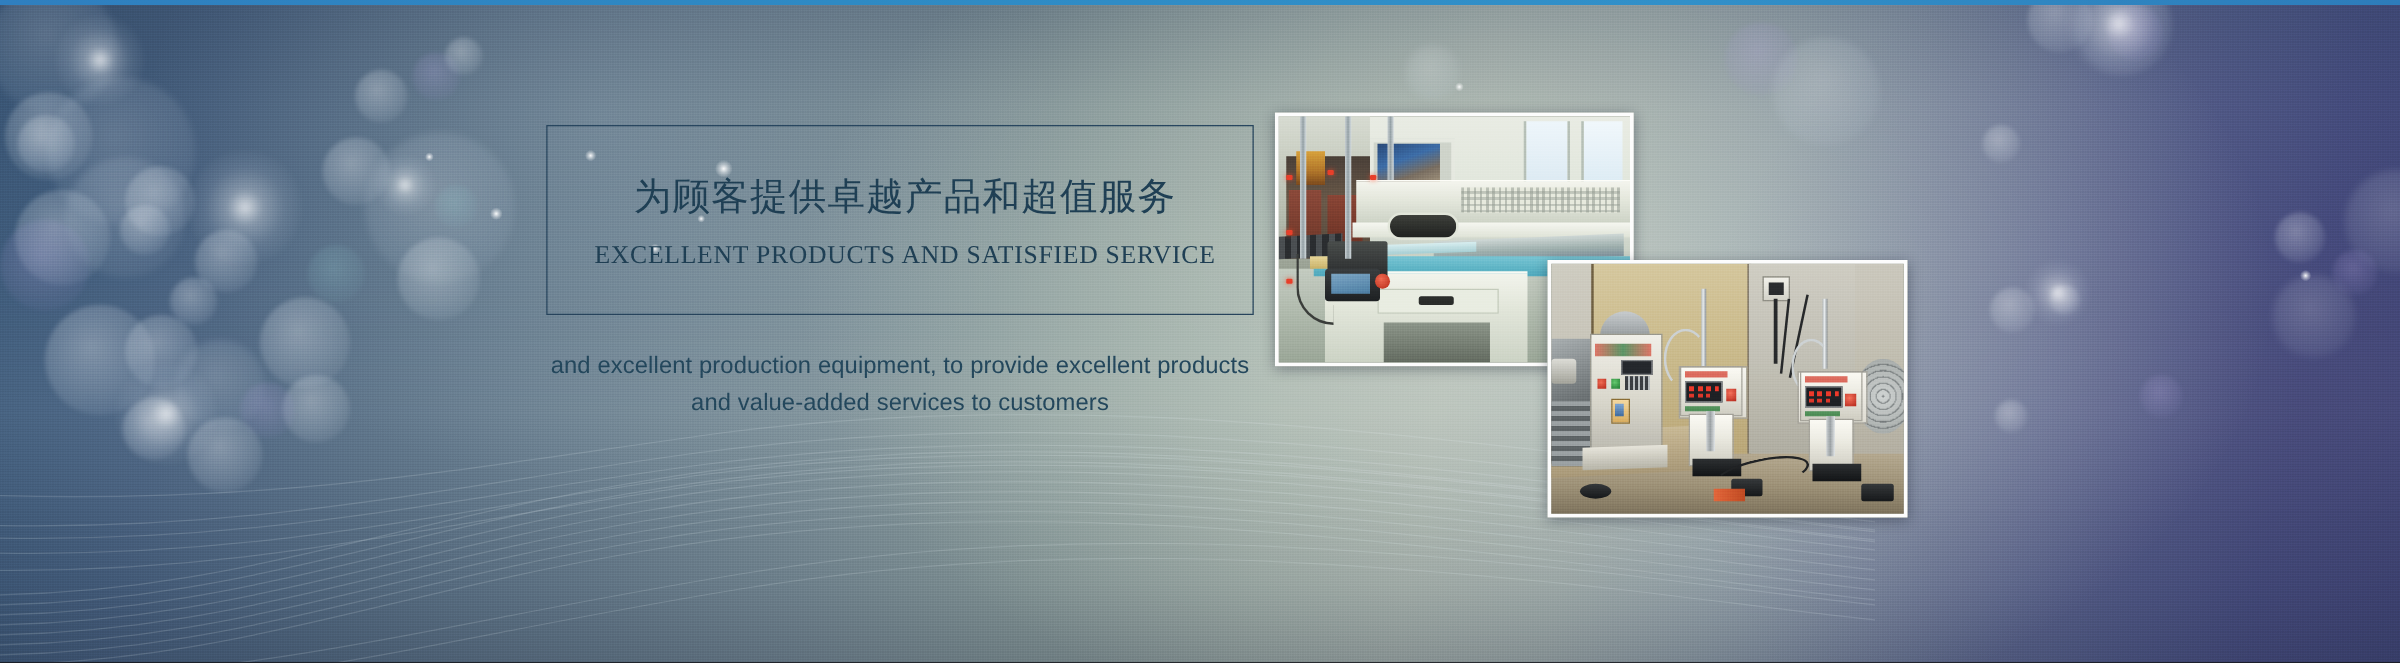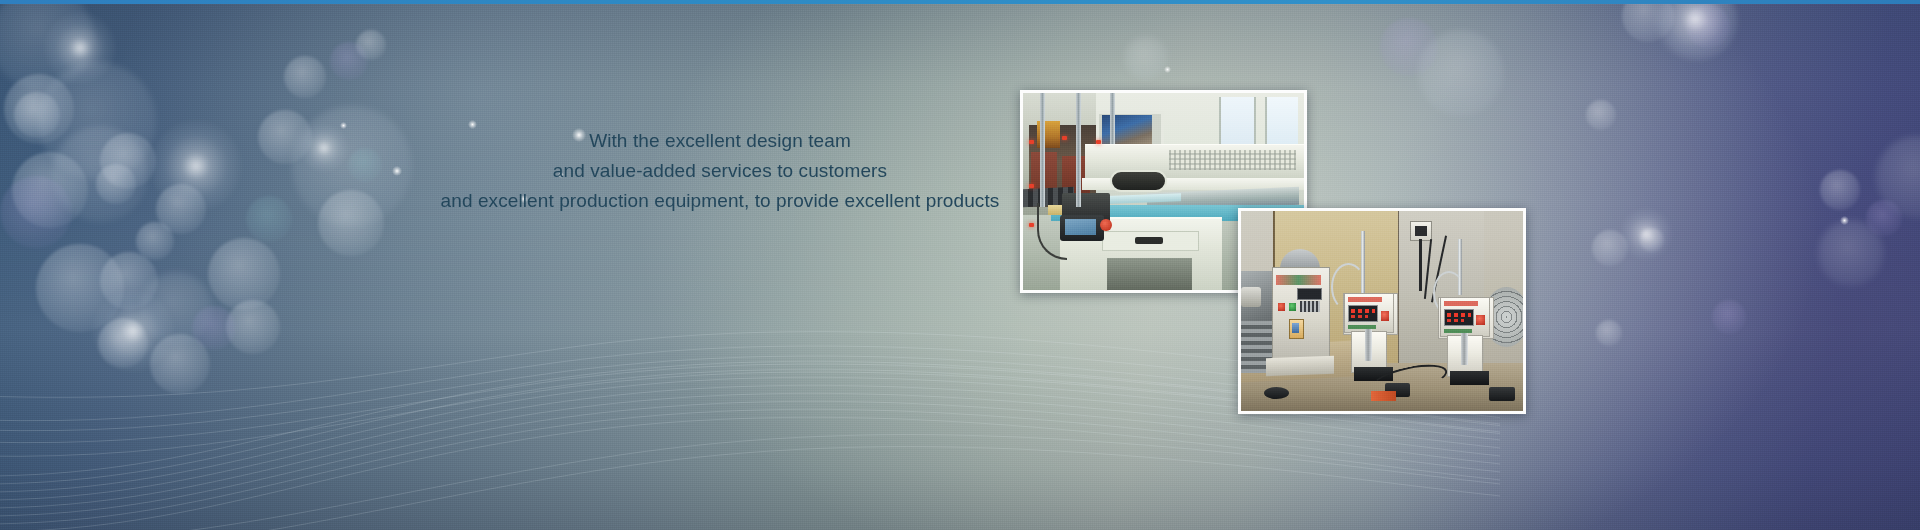--- a/index.html
+++ b/index.html
@@ -431,26 +431,29 @@
     <path d="M-20,130 C200,136 340,102 560,72 C790,42 1010,58 1260,88 C1380,102 1450,112 1520,120"></path>
     <path d="M-20,142 C200,148 340,112 560,80 C790,50 1010,66 1260,96 C1380,110 1450,120 1520,128"></path>
     <path d="M-20,156 C200,160 340,120 560,88 C790,58 1010,74 1260,104 C1380,118 1450,128 1520,136"></path>
     <path d="M-20,244 C200,246 360,196 600,158 C840,120 1060,134 1300,160 C1400,172 1460,180 1520,186"></path>
     <path d="M-20,256 C200,258 360,208 600,170 C840,132 1060,146 1300,172 C1400,184 1460,192 1520,198"></path>
     <path d="M-20,96  C220,104 360,76 580,46 C800,18 1020,34 1280,66 C1390,80 1455,90 1520,98"></path>
   </svg>
 
   <div class="text-col">
 
+    <div class="headline-box">
+      <div class="headline-cn">为顾客提供卓越产品和超值服务</div>
+      <div class="headline-en">EXCELLENT PRODUCTS AND SATISFIED SERVICE</div>
+    </div>
 
 
     <div class="para">
-      <div>With the excellent design team</div>
+      <div>and excellent production equipment, to provide excellent products</div>
       <div>and value-added services to customers</div>
-      <div>and excellent production equipment, to provide excellent products</div>
     </div>
   </div>
 
   <div class="photo" id="photo-1">
     <div class="inner">
       <div class="p1-room"></div>
       <div class="p1-wallL"></div>
       <div class="p1-darkroom"></div>
       <div class="p1-shrine"></div>
       <div class="p1-cab1"></div>

